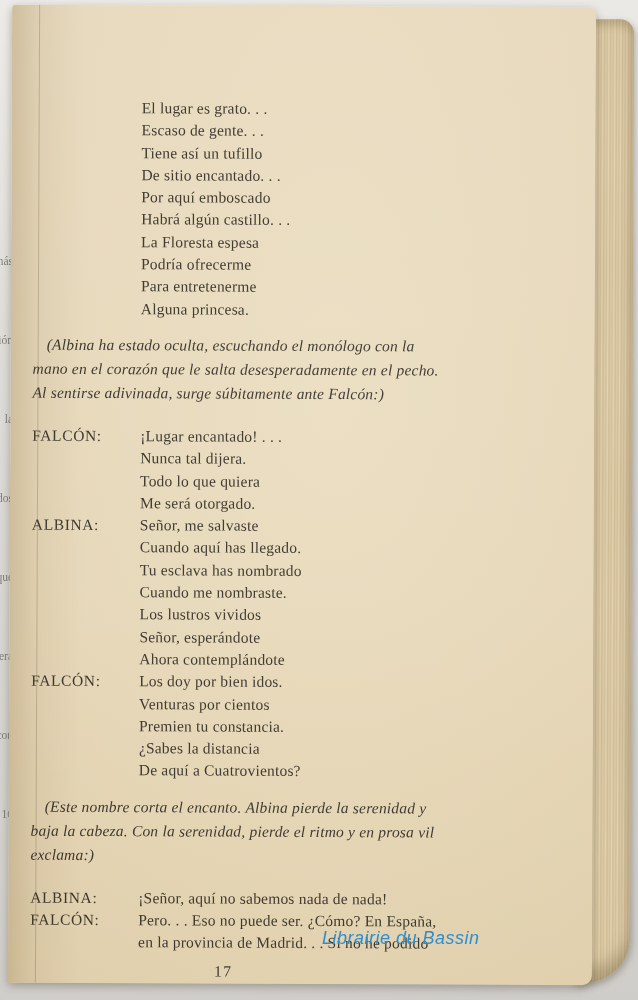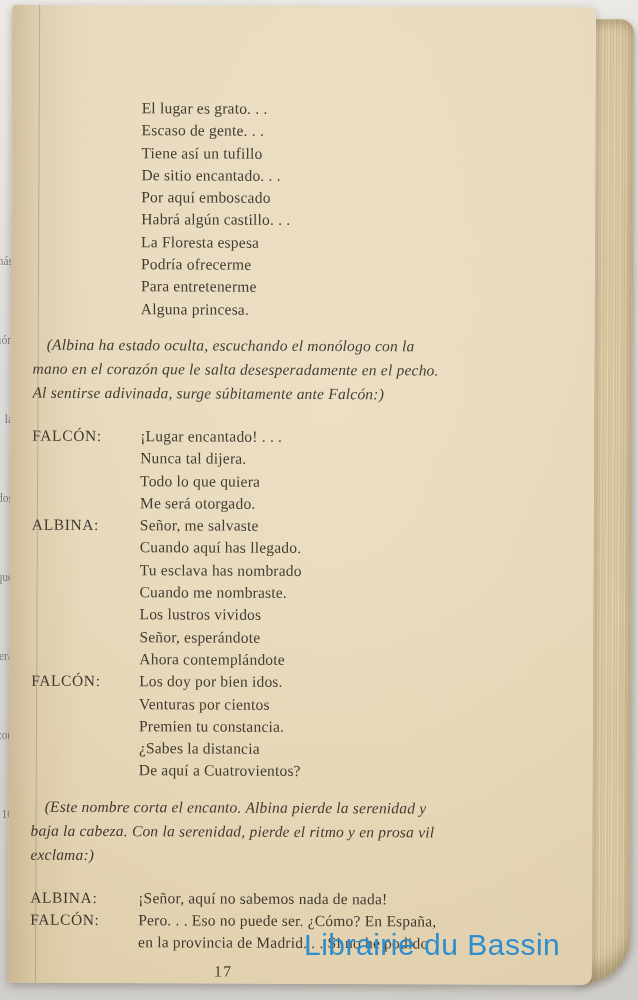--- a/index.html
+++ b/index.html
@@ -44,23 +44,24 @@
     position:absolute;left:22px;top:92px;width:498px;
     color:#39342b;font-size:15.5px;letter-spacing:.2px;
   }
   .verse-row{display:flex;line-height:22.3px;}
   .speaker{flex:0 0 108px;letter-spacing:.6px;}
   .line-text{white-space:pre;}
   .stage{font-style:italic;line-height:24px;margin:13px 0 20px 0;}
   .stage .stage-line:first-child{text-indent:14px;}
   .page-number{margin:6px 0 0 184px;line-height:22px;letter-spacing:1.5px;}
   .watermark{
-    position:absolute;left:304px;top:928px;
-    font-family:"Liberation Sans",sans-serif;font-size:30px;letter-spacing:.5px;
+    position:absolute;left:322px;top:928px;
+    font-family:"Liberation Sans",sans-serif;font-size:18px;letter-spacing:.5px;
     color:#2e8ecd;
+    font-style:italic;
   }
 </style>
 </head>
 <body>
 
 <div id="screen">
 
   <div class="facing-edge">
       <div class="edge-frag">más</div>
       <div class="edge-frag">sión</div>

